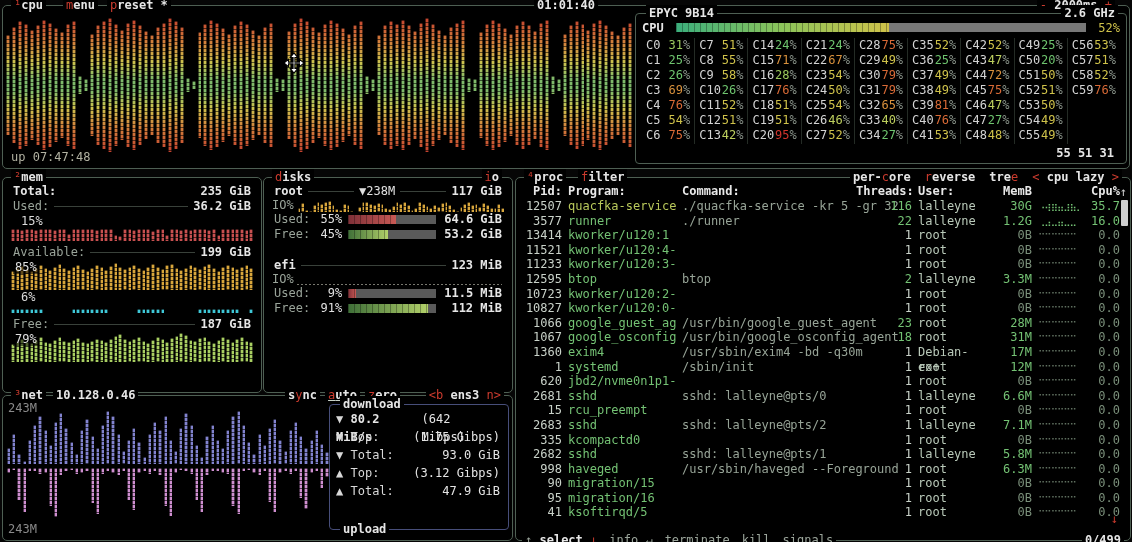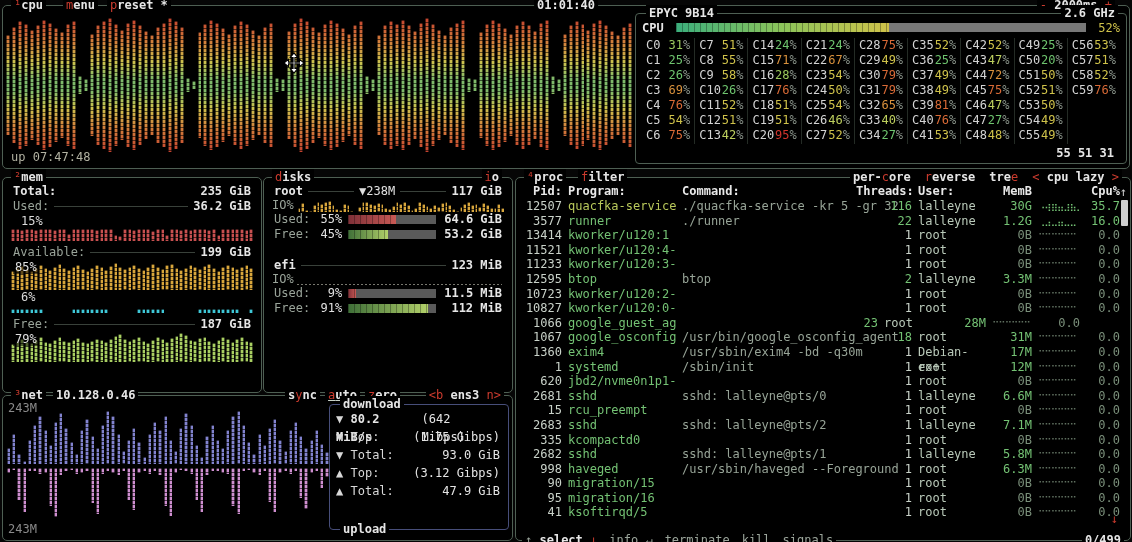--- a/index.html
+++ b/index.html
@@ -1097,20 +1097,21 @@
           <span class="cmd"></span>
           <span class="thr ra">1</span>
           <span class="" style="color: rgb(185, 201, 185);">root</span>
           <span class="memv ra zero">0B</span>
           <span class="spark idle">⠒⠒⠒⠒⠒⠒</span>
           <span class="cpuv ra zero">0.0</span>
         </div>
         <div class="pgrid prow">
           <span class="pid ra">1066</span>
           <span class="prog">google_guest_ag</span>
+          <span class="cmd">/usr/bin/google_guest_agent</span>
           <span class="thr ra multi">23</span>
           <span class="" style="color: rgb(185, 201, 185);">root</span>
           <span class="memv ra">28M</span>
           <span class="spark idle">⠒⠒⠒⠒⠒⠒</span>
           <span class="cpuv ra zero">0.0</span>
         </div>
         <div class="pgrid prow">
           <span class="pid ra">1067</span>
           <span class="prog">google_osconfig</span>
           <span class="cmd">/usr/bin/google_osconfig_agent</span>

